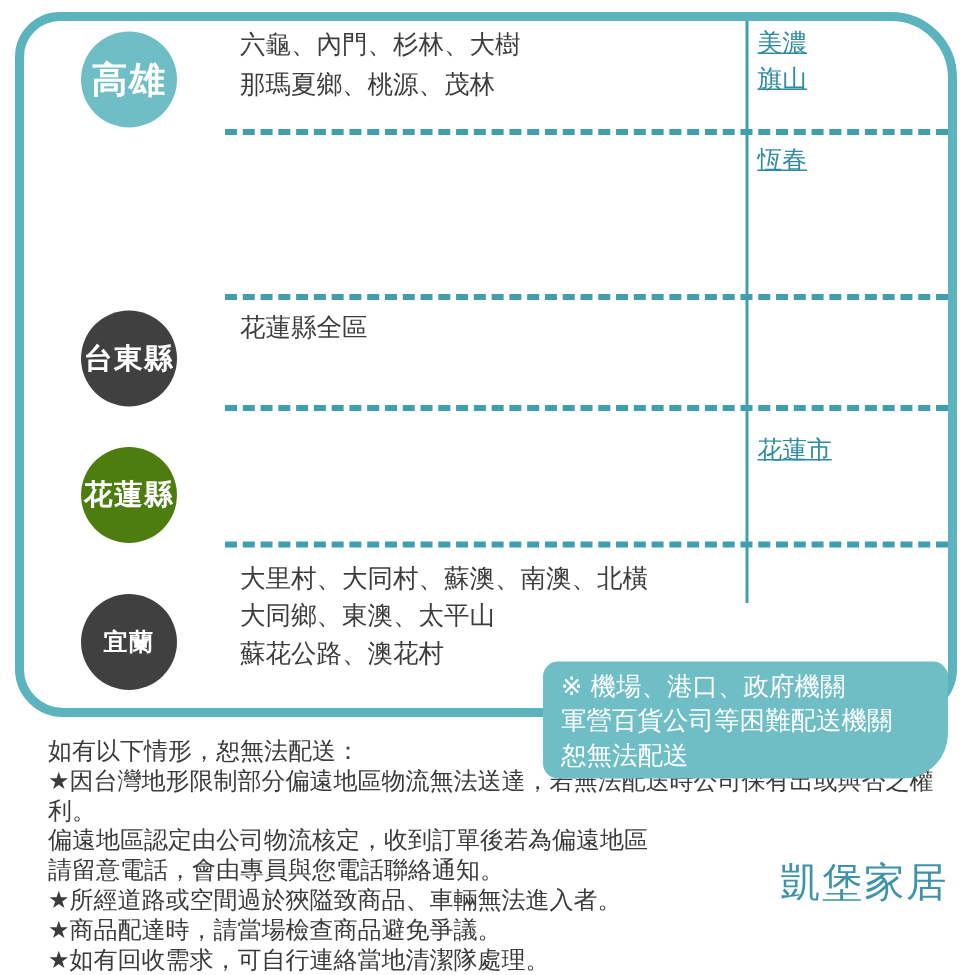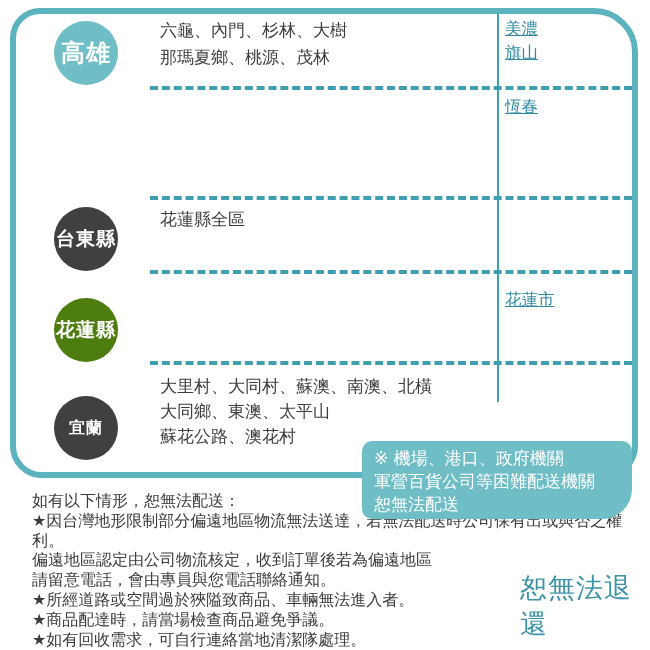--- a/index.html
+++ b/index.html
@@ -98,15 +98,15 @@
 
   <div class="footer">如有以下情形，恕無法配送：
 ★因台灣地形限制部分偏遠地區物流無法送達，若無法配送時公司保有出或與否之權利。
 偏遠地區認定由公司物流核定，收到訂單後若為偏遠地區
 請留意電話，會由專員與您電話聯絡通知。
 ★所經道路或空間過於狹隘致商品、車輛無法進入者。
 ★商品配達時，請當場檢查商品避免爭議。
 ★如有回收需求，可自行連絡當地清潔隊處理。
 ★配送完成後，如欲辦理退貨，因加購之運費為已發生之勞動服務，恕無法退還</div>
 
-  <div class="brand">恕無法退還</div>
+  <div class="brand">凱堡家居</div>
 
 </div>
 
 </body></html>

